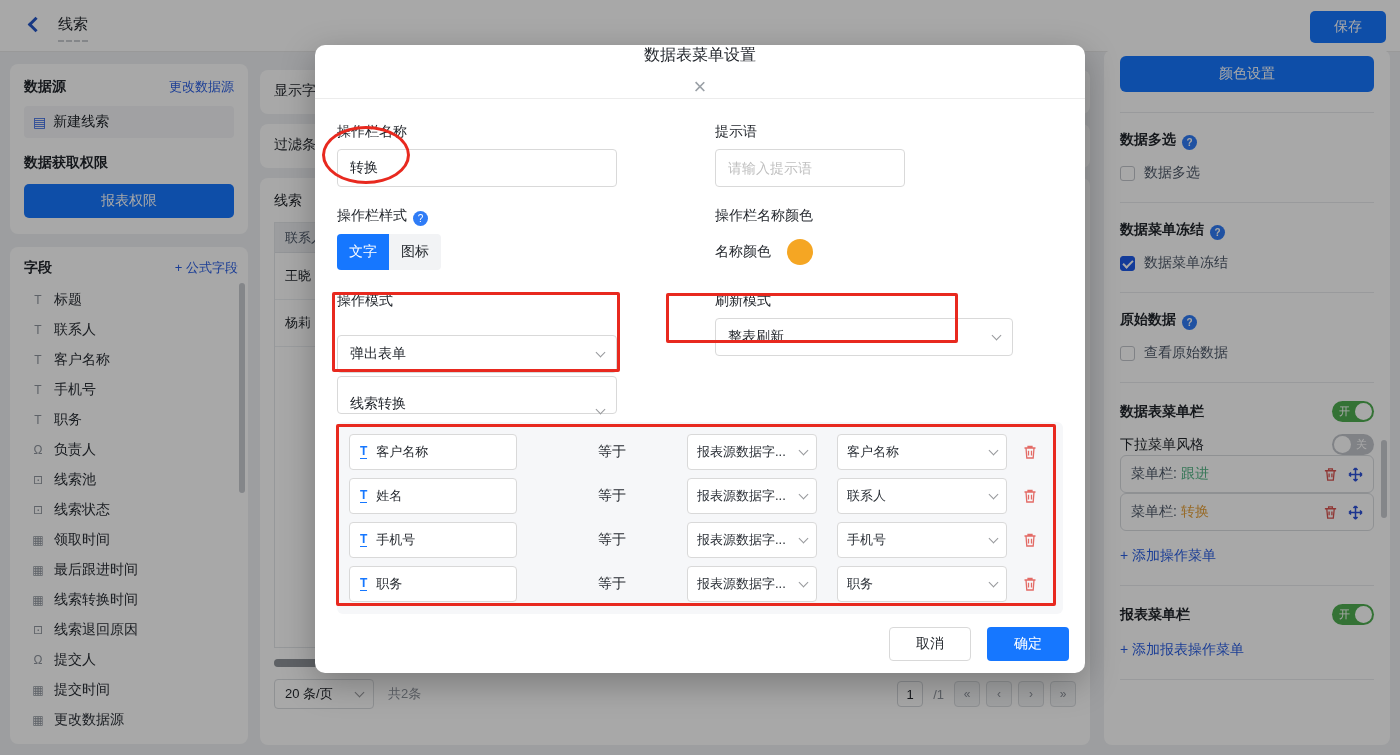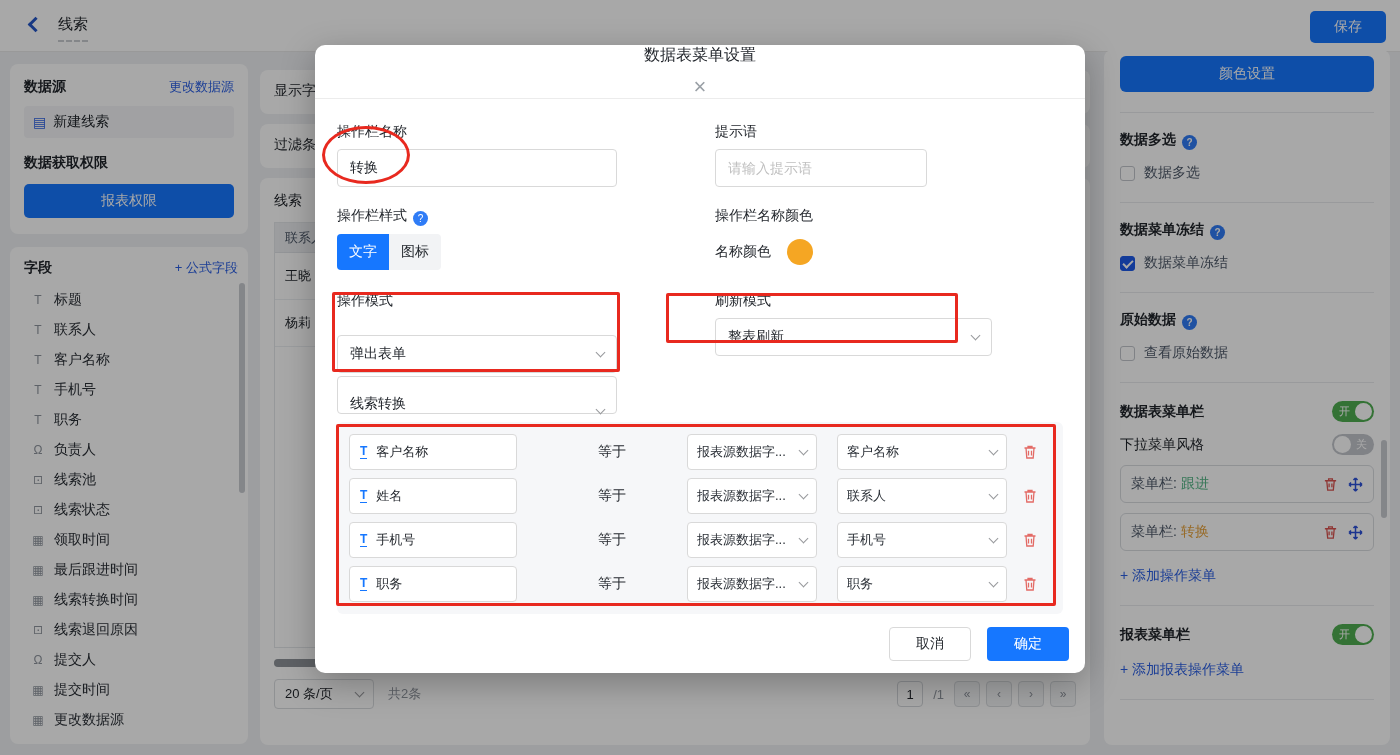--- a/index.html
+++ b/index.html
@@ -63,21 +63,21 @@
   .cbx.checked::after { content:""; position:absolute; left:4px; top:1px; width:4px; height:8px; border-right:2px solid #fff; border-bottom:2px solid #fff; transform:rotate(45deg); }
   .toggle-row { display:flex; align-items:center; justify-content:space-between; margin-top:4px; }
   .toggle-row + .toggle-row { margin-top:12px; }
   .tgl { width:42px; height:21px; border-radius:11px; position:relative; font-size:11px; color:#fff; flex:none; }
   .tgl.on { background:#4fae51; }
   .tgl.on .tgl-txt { position:absolute; left:7px; top:3px; }
   .tgl.on .knob { position:absolute; right:2px; top:2px; width:17px; height:17px; background:#fff; border-radius:50%; }
   .tgl.off { background:#c3c6cc; }
   .tgl.off .tgl-txt { position:absolute; right:7px; top:3px; }
   .tgl.off .knob { position:absolute; left:2px; top:2px; width:17px; height:17px; background:#fff; border-radius:50%; }
-  .menu-box { margin-top:10px; height:38px; border:1px solid #d9dce0; border-radius:6px; display:flex; align-items:center; padding:6px 10px; font-size:14px; color:#4e5969; gap:4px; }
+  .menu-box { height:38px; border:1px solid #d9dce0; border-radius:6px; display:flex; align-items:center; padding:6px 10px; font-size:14px; color:#4e5969; gap:4px; }
   .m-name.green { color:#55b586; }
   .m-name.orange { color:#e6a23c; }
   .mb-icons { margin-left:auto; display:flex; gap:10px; align-items:center; }
   .panel-link { display:block; margin-top:16px; font-size:14px; color:#2b5fe3; cursor:pointer; }
   .p-thumb { position:absolute; right:3px; top:390px; width:6px; height:78px; background:#c9ccd1; border-radius:3px; }
 
   
   .overlay { position:absolute; inset:0; background:rgba(0,0,0,0.34); z-index:40; }
 
   
@@ -85,30 +85,30 @@
   .m-head { height:54px; display:flex; align-items:center; justify-content:space-between; padding:0 24px; border-bottom:1px solid #ececec;flex-direction:column; }
   .m-title { font-size:16px; }
   .m-close { font-size:22px; color:#9aa0a6; cursor:pointer; line-height:1; }
   .m-body { padding:10px 22px 0; }
   .m-cols { display:flex; }
   .m-col-l { width:378px; flex:none; }
   .m-col-r { flex:1; }
   .m-label { font-size:14px; margin-top:14px; }
   .m-input { margin-top:8px; height:38px; border:1px solid #d9d9d9; border-radius:4px; padding:0 12px; font-size:14px; width:280px; color:#1f2329; outline:none; }
   .m-input::placeholder { color:#bfbfbf; }
-  .m-input.tip { width:212px; }
+  .m-input.tip { width:190px; }
   .seg { margin-top:8px; display:inline-flex; border-radius:4px; overflow:hidden; background:#f2f3f5; }
   .seg-item { width:52px; height:36px; display:flex; align-items:center; justify-content:center; font-size:14px; cursor:pointer; }
   .seg-item.active { background:#1677ff; color:#fff; }
   .swatch-row { margin-top:14px; display:flex; align-items:center; gap:16px; font-size:14px; }
   .swatch { width:26px; height:26px; border-radius:50%; background:#f5a623; }
   .dd { height:38px; border:1px solid #d9d9d9; border-radius:4px; display:flex; align-items:center; justify-content:space-between; padding:0 12px; font-size:14px; background:#fff; cursor:pointer; }
   .dd.mode { width:280px; margin-top:25px; }
   .dd.mode + .dd.mode { margin-top:3px;align-items:flex-end; }
-  .dd.refresh { width:277px; margin-top:8px; }
+  .dd.refresh { width:298px; margin-top:8px; }
   .transfer-head { margin-top:22px; display:flex; justify-content:space-between; align-items:center; }
   .transfer-head .blue-link { font-size:14px; }
   .t-box { margin-top:8px; background:#f6f7f9; border-radius:6px; padding:12px; }
   .t-row { height:36px; display:flex; align-items:center; margin-bottom:8px; }
   .t-row:last-child { margin-bottom:0; }
   .t-field { width:168px; height:36px; background:#fff; border:1px solid #d9d9d9; border-radius:4px; display:flex; align-items:center; gap:9px; padding:0 10px; font-size:13px; }
   .t-icon { color:#1677ff; font-size:12px; font-weight:bold; border-bottom:1.5px solid #1677ff; line-height:1.1; }
   .t-op { margin-left:81px; width:30px; font-size:14px; flex:none; }
   .t-dd { height:36px; background:#fff; border:1px solid #d9d9d9; border-radius:4px; display:flex; align-items:center; justify-content:space-between; padding:0 9px; font-size:13px; color:#2a2f36; }
   .t-dd-src { margin-left:59px; width:130px; }

